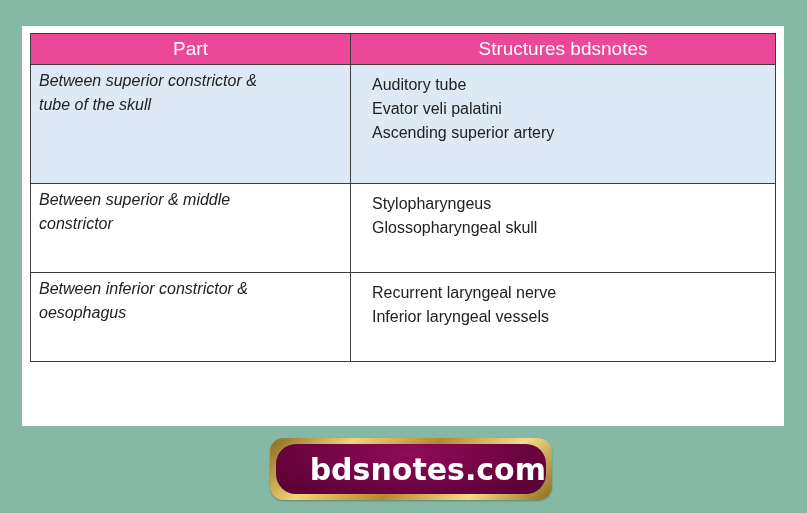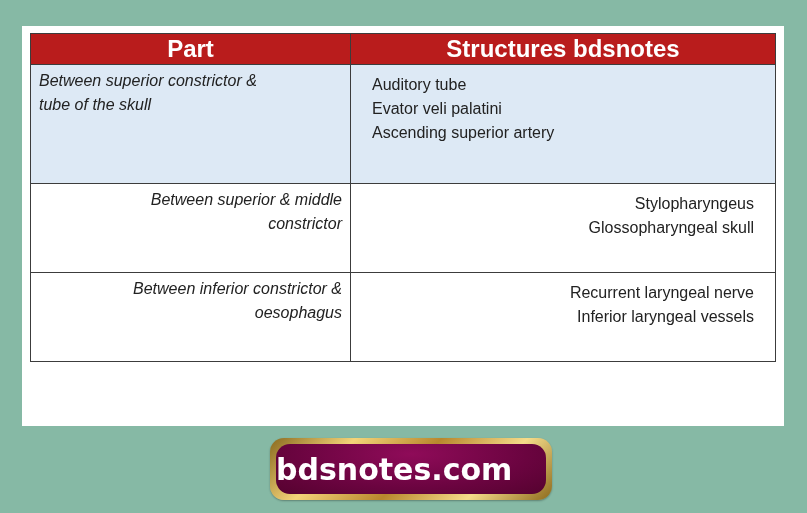--- a/index.html
+++ b/index.html
@@ -24,55 +24,55 @@
     table-layout: fixed;
   }
   table.main th, table.main td {
     border: 1.5px solid #3c3c3c;
     color: #222222;
     font-size: 16px;
     line-height: 24px;
     vertical-align: top;
   }
   table.main th {
-    background: #b91c1c;
+    background: #ec4899;
     color: #ffffff;
-    font-weight: bold;
-    font-size: 24px;
+    font-weight: normal;
+    font-size: 19px;
     height: 30px;
     padding: 0;
     text-align: center;
     vertical-align: middle;
   }
   col.c1 { width: 320px; }
   col.c2 { width: 425px; }
   td.part { padding: 4px 8px; font-style: italic; }
   td.structs { padding: 0 21px; vertical-align: middle; }
   tr.shade td { background: #dde9f5; }
   tr.plain td { background: #ffffff; }
   tr.r1 td { height: 110px; }
-  tr.r2 td, tr.r3 td, tr.r4 td { height: 80px; text-align: right; }
+  tr.r2 td, tr.r3 td, tr.r4 td { height: 80px; }
   tr.r1 td.structs { padding-top: 8px; }
   tr.r2 td.structs, tr.r3 td.structs, tr.r4 td.structs { padding-top: 8px; }
   .line { display: block; }
 
   .badge {
     position: absolute;
     left: 270px; top: 438px;
     width: 282px; height: 62px;
     border-radius: 14px;
     background: linear-gradient(135deg, #8a6a1f 0%, #f3d479 25%, #b8872d 50%, #f5dc8a 75%, #8d6a1c 100%);
     box-shadow: 0 1px 2px rgba(0,0,0,0.3);
   }
   .badge-inner {
     position: absolute;
     left: 6px; top: 6px; right: 6px; bottom: 6px;
-    border-radius: 14px;
+    border-radius: 20px;
     background: radial-gradient(ellipse at 50% 20%, #8f0b59 0%, #6b0440 60%, #55022f 100%);
-    display: flex; align-items: center; justify-content: flex-start;
+    display: flex; align-items: center; justify-content: flex-end;
   }
   .badge-text {
     color: #ffffff;
     font-family: "DejaVu Sans", sans-serif;
     font-weight: bold;
     font-size: 30px;
     letter-spacing: 0px;
   }
 </style>
 </head>

